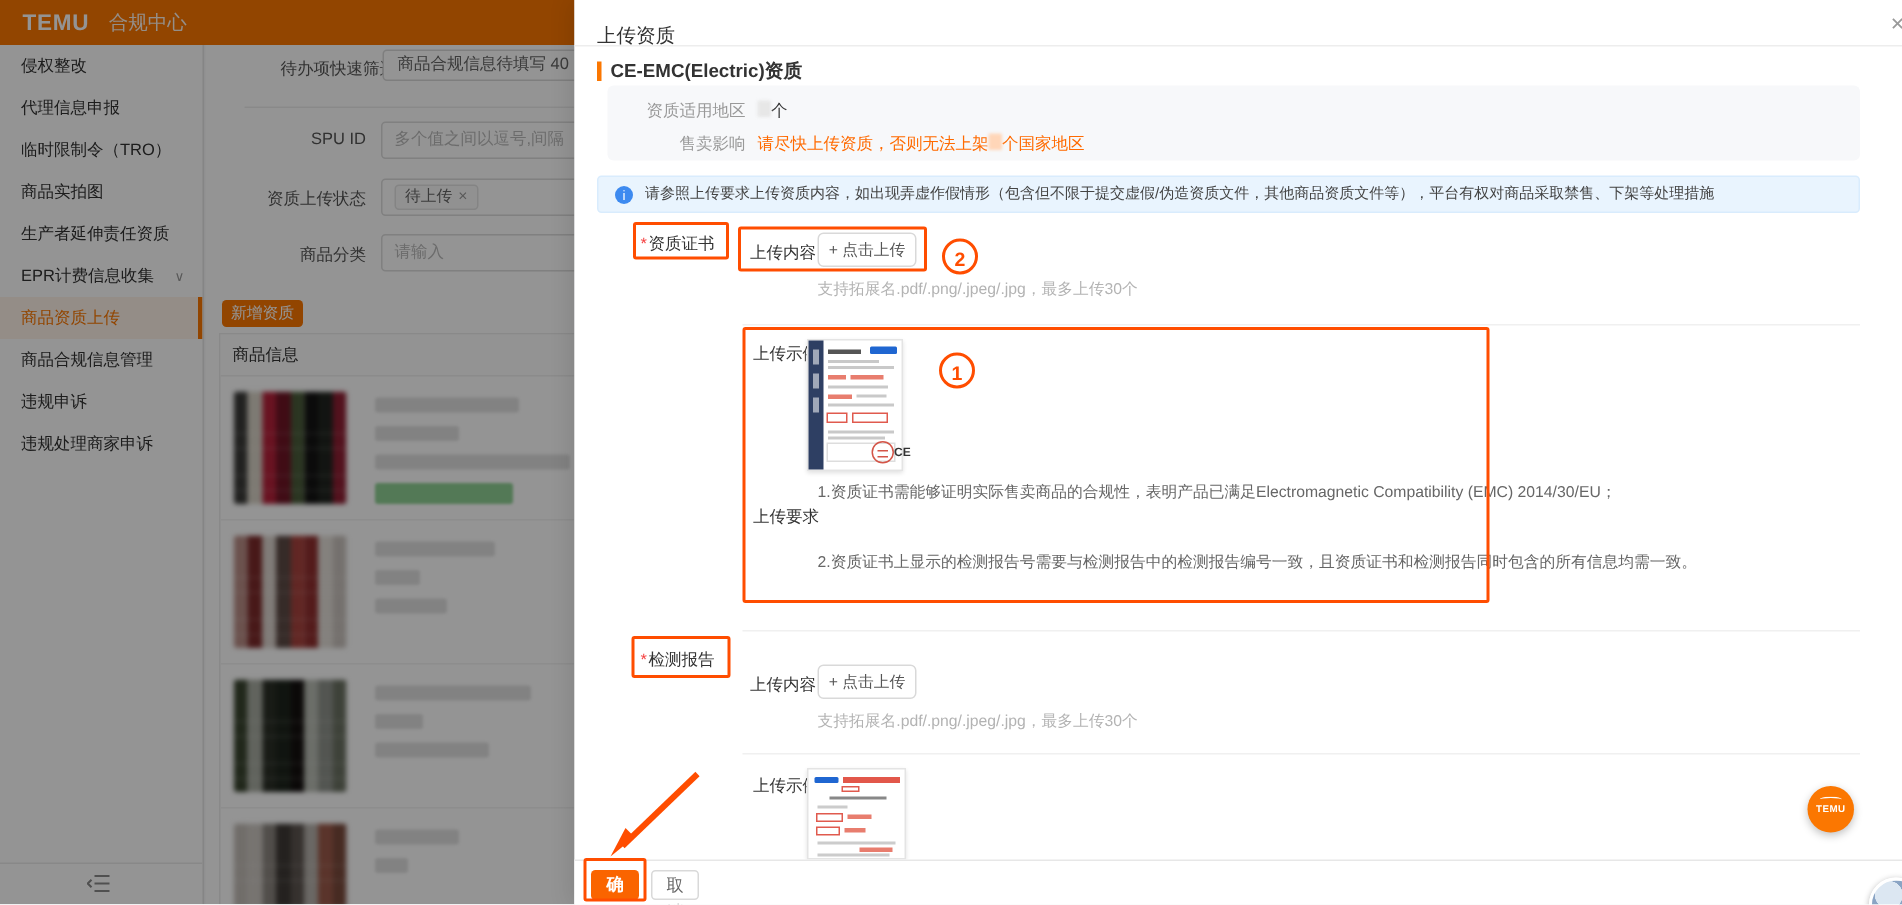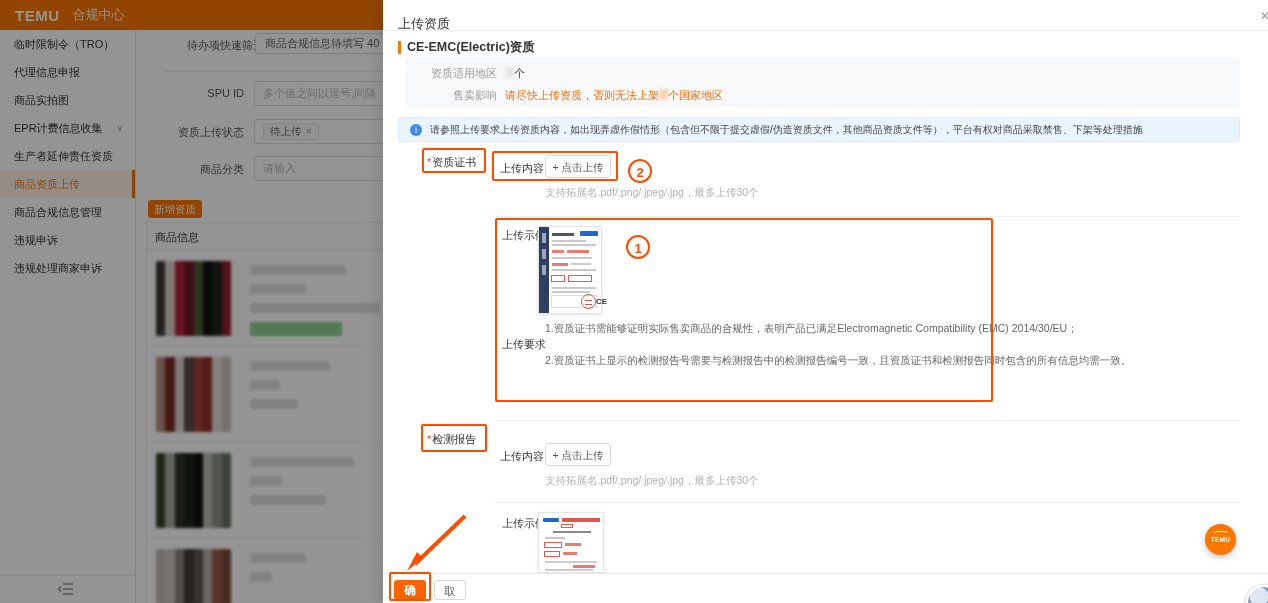--- a/index.html
+++ b/index.html
@@ -108,25 +108,26 @@
 
 <div class="canvas">
 
   <div class="app-left">
     <div class="app-header">
       <span class="logo">TEMU</span>
       <span class="app-title">合规中心</span>
     </div>
 
     <div class="sidebar">
+      <div class="side-item"><span>侵权整改</span></div>
+      <div class="side-item"><span>代理信息申报</span></div>
       <div class="side-item"><span>临时限制令（TRO）</span></div>
-      <div class="side-item"><span>代理信息申报</span></div>
       <div class="side-item"><span>商品实拍图</span></div>
+      <div class="side-item"><span>生产者延伸责任资质</span></div>
       <div class="side-item"><span>EPR计费信息收集</span><span class="chev">∨</span></div>
-      <div class="side-item"><span>生产者延伸责任资质</span></div>
       <div class="side-item active"><span>商品资质上传</span></div>
       <div class="side-item"><span>商品合规信息管理</span></div>
       <div class="side-item"><span>违规申诉</span></div>
       <div class="side-item"><span>违规处理商家申诉</span></div>
       <div class="side-bottom-divider"></div>
       <div class="collapse-btn">
         <svg width="16" height="14" viewBox="0 0 16 14">
             <g stroke="#8a8a8a" stroke-width="1.4">
               <line x1="5" y1="2" x2="15" y2="2"></line>
               <line x1="5" y1="7" x2="15" y2="7"></line>
@@ -488,21 +489,21 @@
       <div class="cd-red" style="left:12px;top:48px;width:14px;height:7px;"></div>
       <div class="cd-red" style="left:29px;top:48px;width:24px;height:7px;"></div>
       <div class="cd-line" style="left:13px;top:60px;width:44px;"></div>
       <div class="cd-line" style="left:13px;top:64px;width:38px;"></div>
       <div class="cd-ce">CE</div>
       <div class="cd-stamp"></div>
     </div>
 
     <div class="sub-label" style="left:119px;top:337px;">上传要求</div>
     <div class="req-text" style="top:319px;">1.资质证书需能够证明实际售卖商品的合规性，表明产品已满足Electromagnetic Compatibility (EMC) 2014/30/EU；</div>
-    <div class="req-text" style="top:351px;">2.资质证书上显示的检测报告号需要与检测报告中的检测报告编号一致，且资质证书和检测报告同时包含的所有信息均需一致。</div>
+    <div class="req-text" style="top:366px;">2.资质证书上显示的检测报告号需要与检测报告中的检测报告编号一致，且资质证书和检测报告同时包含的所有信息均需一致。</div>
 
     <div class="h-divider" style="top:420px;"></div>
 
     <div class="form-label" style="left:44px;top:432px;"><span class="req-star">*</span><span>检测报告</span></div>
     <div class="sub-label" style="left:117px;top:449px;">上传内容</div>
     <button class="upload-btn" style="left:162px;top:443px;">+ 点击上传</button>
     <div class="hint" style="left:162px;top:474px;">支持拓展名.pdf/.png/.jpeg/.jpg，最多上传30个</div>
 
     <div class="h-divider" style="top:502px;"></div>
 

